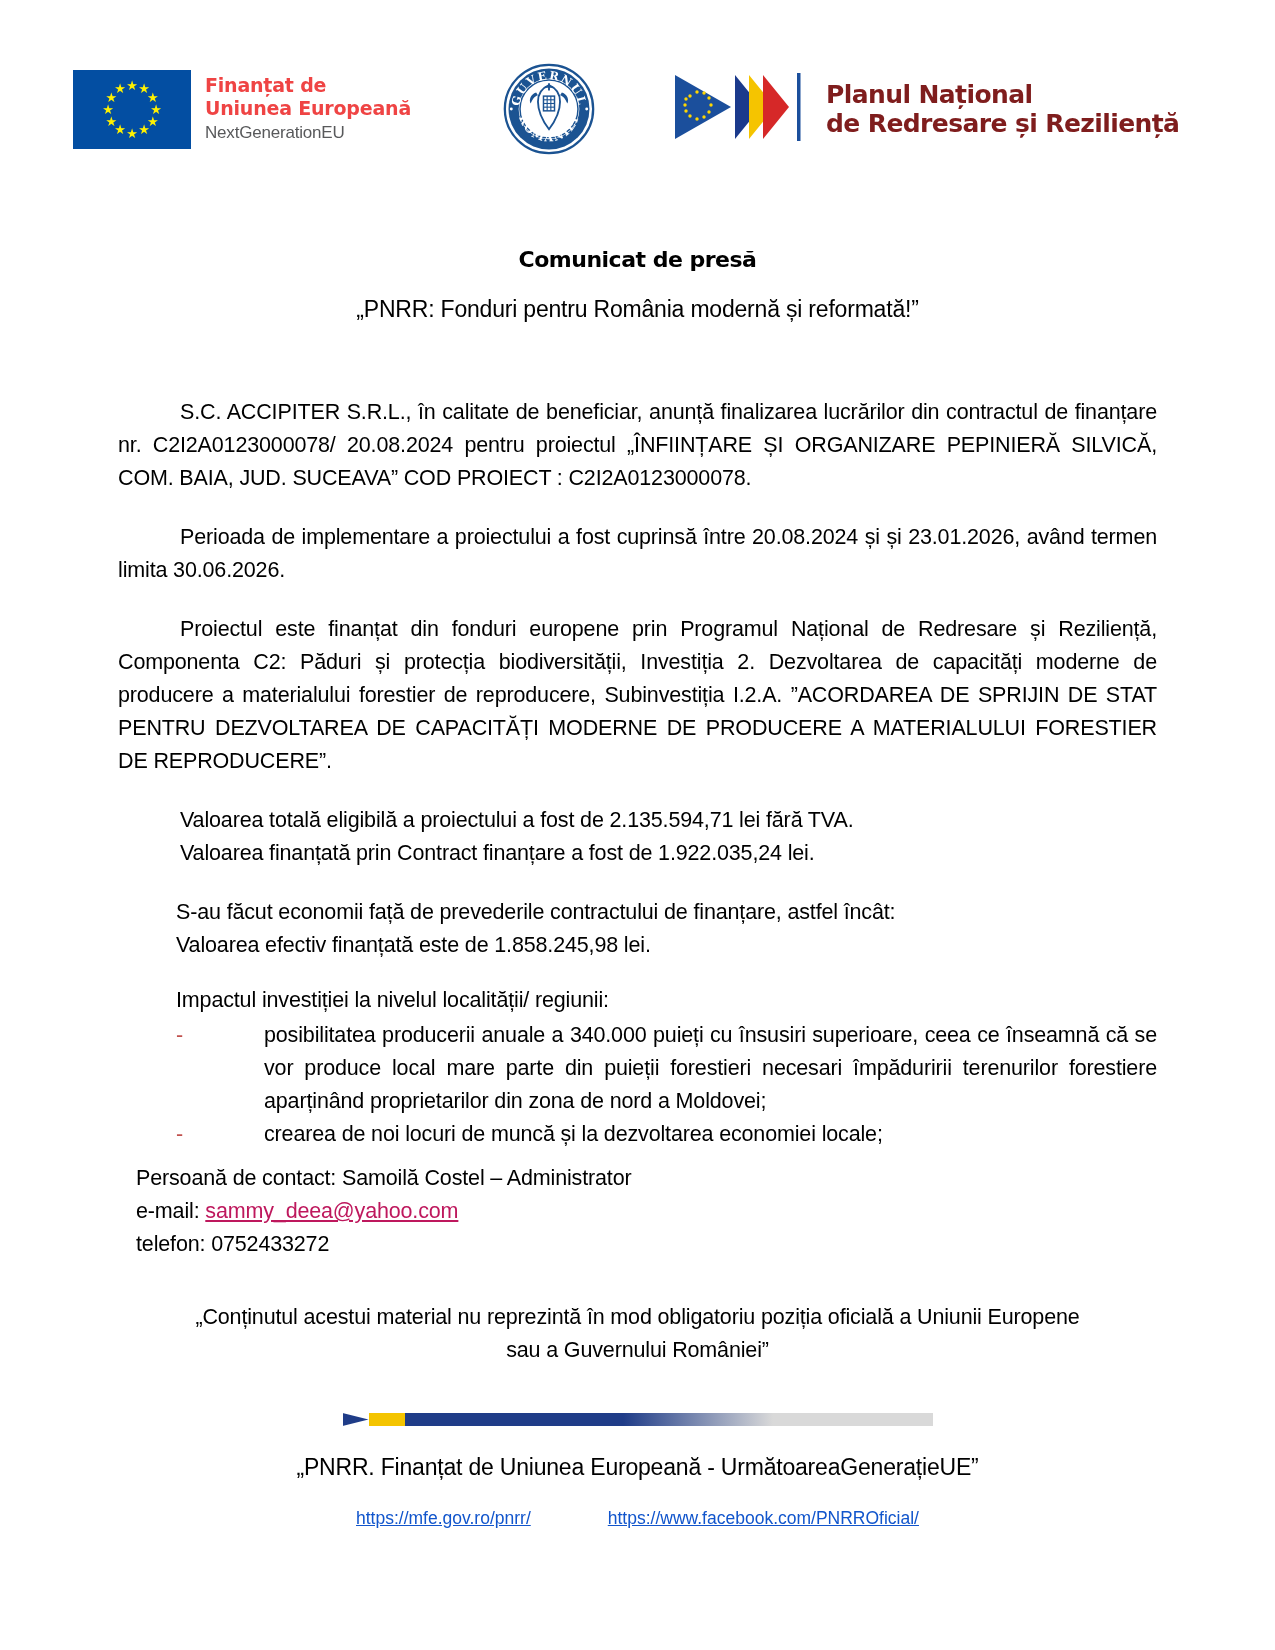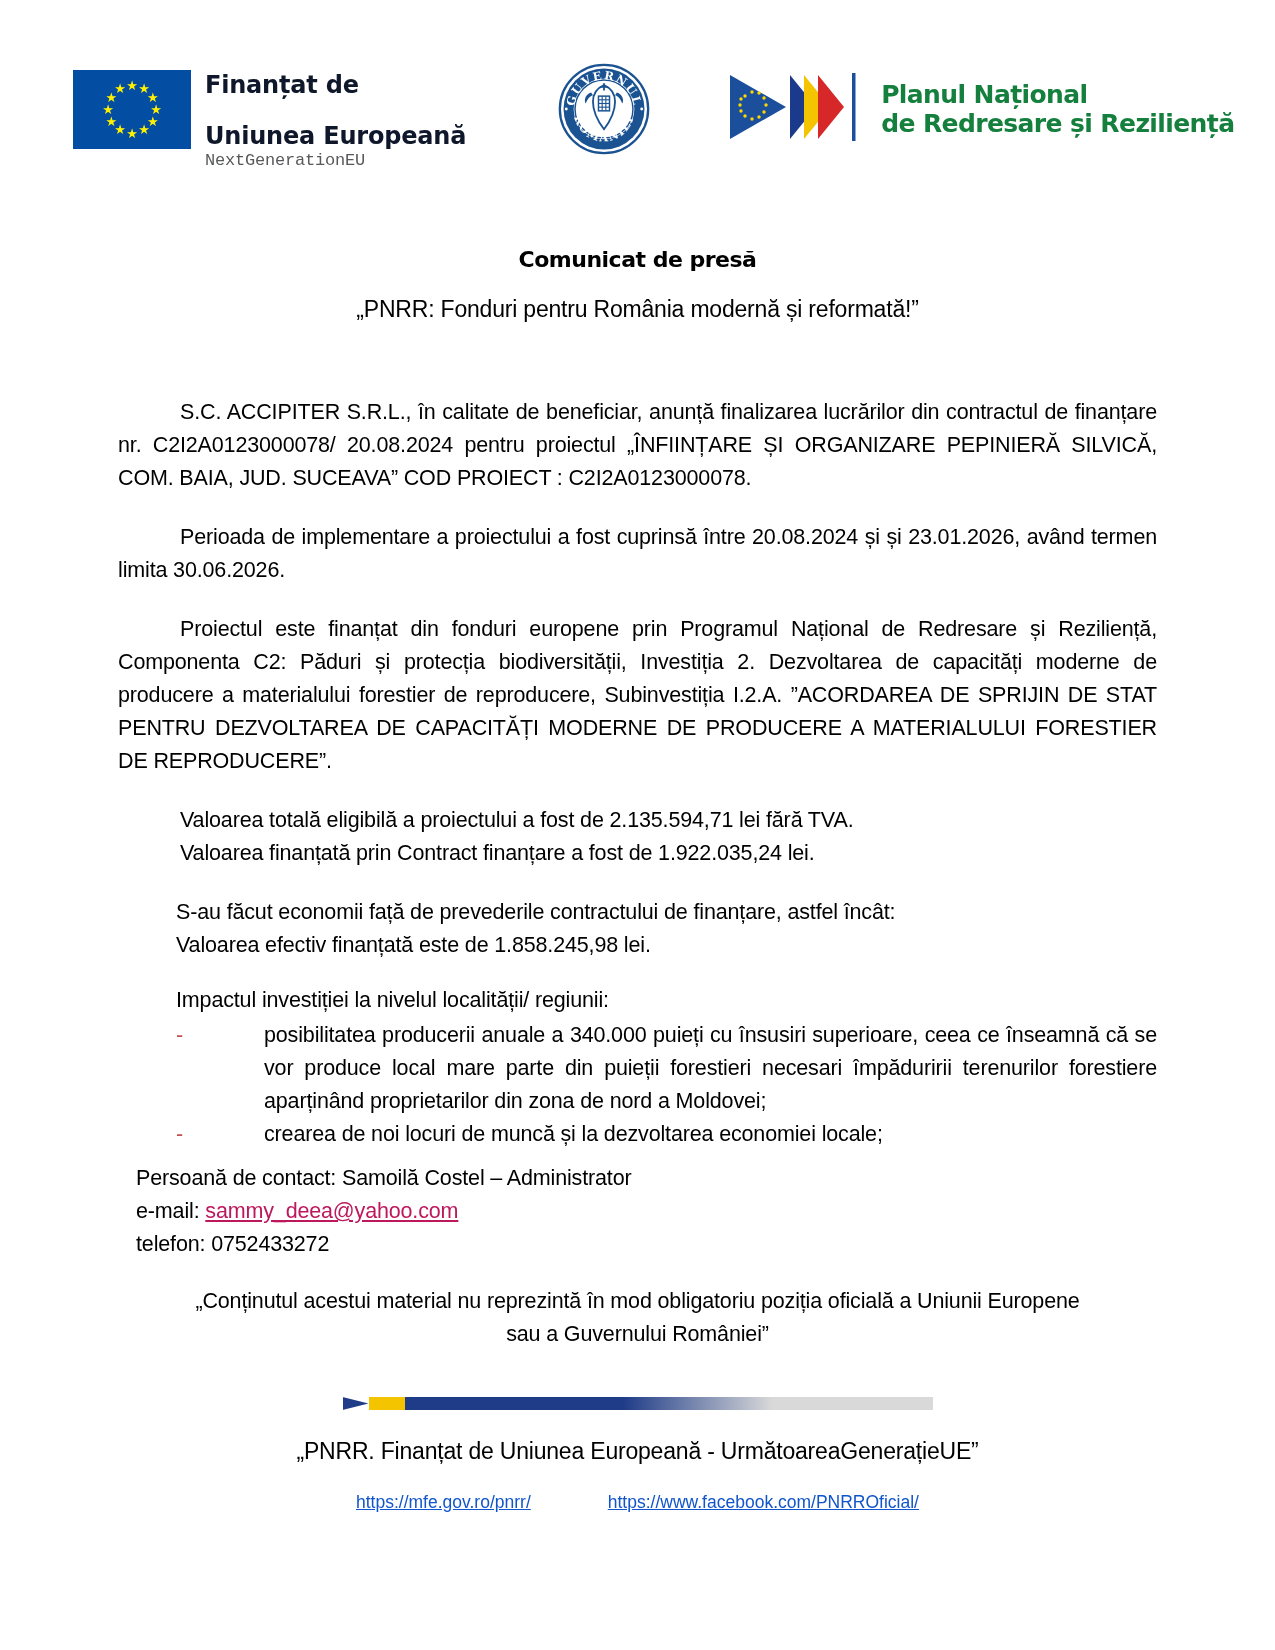--- a/index.html
+++ b/index.html
@@ -50,29 +50,28 @@
     color: #FFF100;
     font-size: 13px;
     line-height: 13px;
     width: 13px;
     height: 13px;
     text-align: center;
   }
   .eu-text-1 {
     font-family: "DejaVu Sans", sans-serif;
     font-weight: bold;
-    font-size: 24px;
+    font-size: 19px;
     line-height: 23px;
-    color: #0f172a;
+    color: #ef4444;
     letter-spacing: -0.2px;
     white-space: nowrap;
-    margin-top: 28px;
   }
   .eu-text-2 {
-    font-family: Liberation Mono, monospace;
+    font-family: Liberation Sans, sans-serif;
     font-size: 17px;
     line-height: 24px;
     color: #58595B;
     letter-spacing: -0.2px;
     white-space: nowrap;
     margin-top: 1px;
   }
 
   .logo-gov {
     margin-left: 92px;
@@ -90,21 +89,21 @@
     align-items: center;
     gap: 11px;
     flex: none;
   }
   .pnrr-arrows { flex: none; }
   .pnrr-text {
     font-family: "DejaVu Sans", sans-serif;
     font-weight: bold;
     font-size: 25px;
     line-height: 29px;
-    color: #15803d;
+    color: #7f1d1d;
     letter-spacing: -0.6px;
     white-space: nowrap;
   }
 
   
   .title-block {
     text-align: center;
     margin-top: 72px;
   }
   .doc-title {
@@ -166,21 +165,21 @@
     padding-left: 18px;
   }
   .contact-block div { text-align: left; }
   a.mail-link {
     color: #be185d;
     text-decoration: underline;
     text-align: center;
   }
 
   .disclaimer {
-    margin-top: 24px;
+    margin-top: 40px;
     text-align: center;
     font-size: 21.5px;
     line-height: 33px;
     padding: 0 30px;
   }
 
   
   .footer-bar-wrap {
     margin-top: 46px;
     display: flex;

